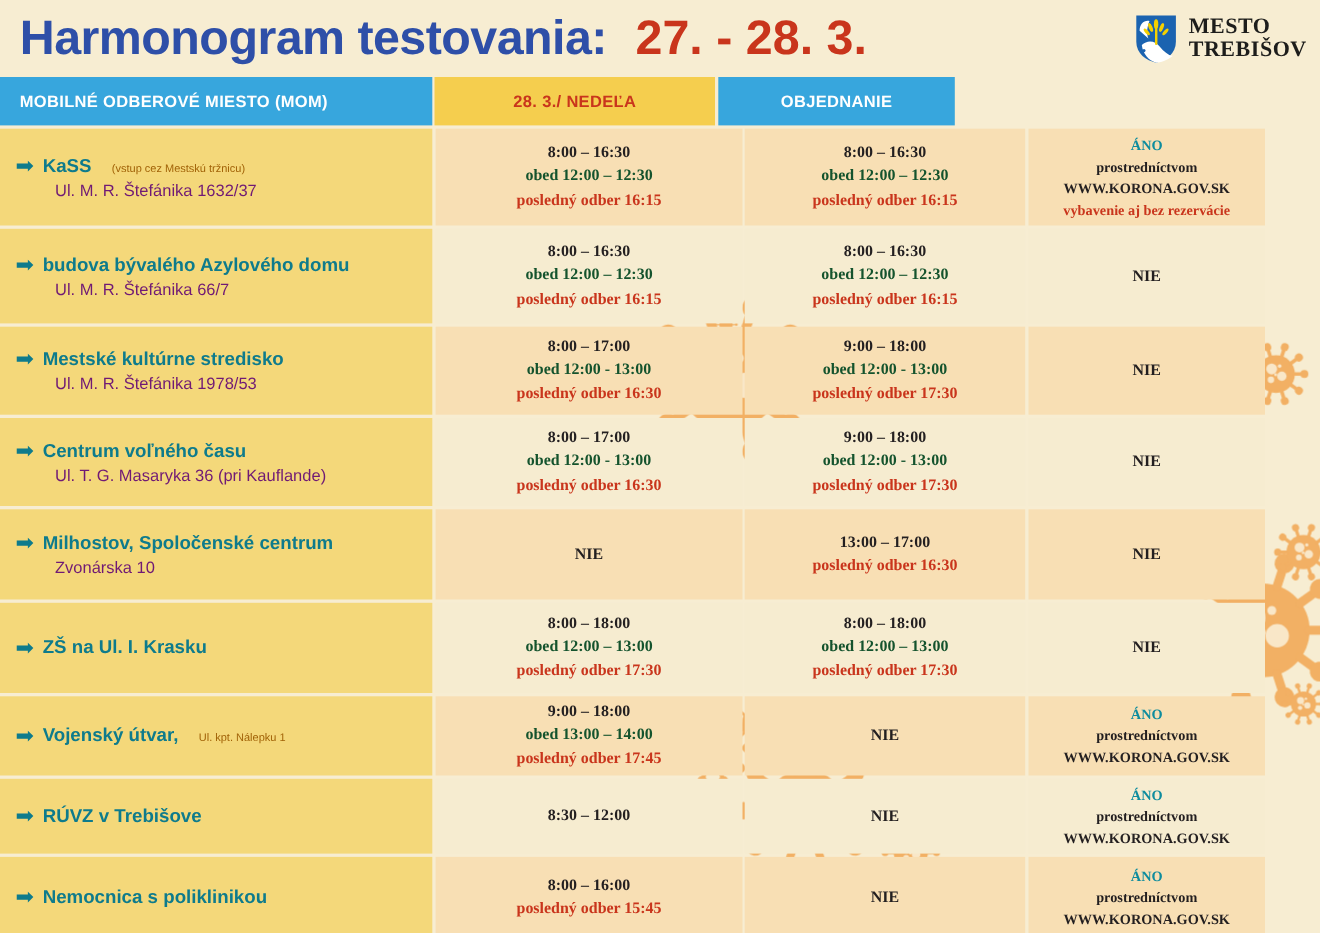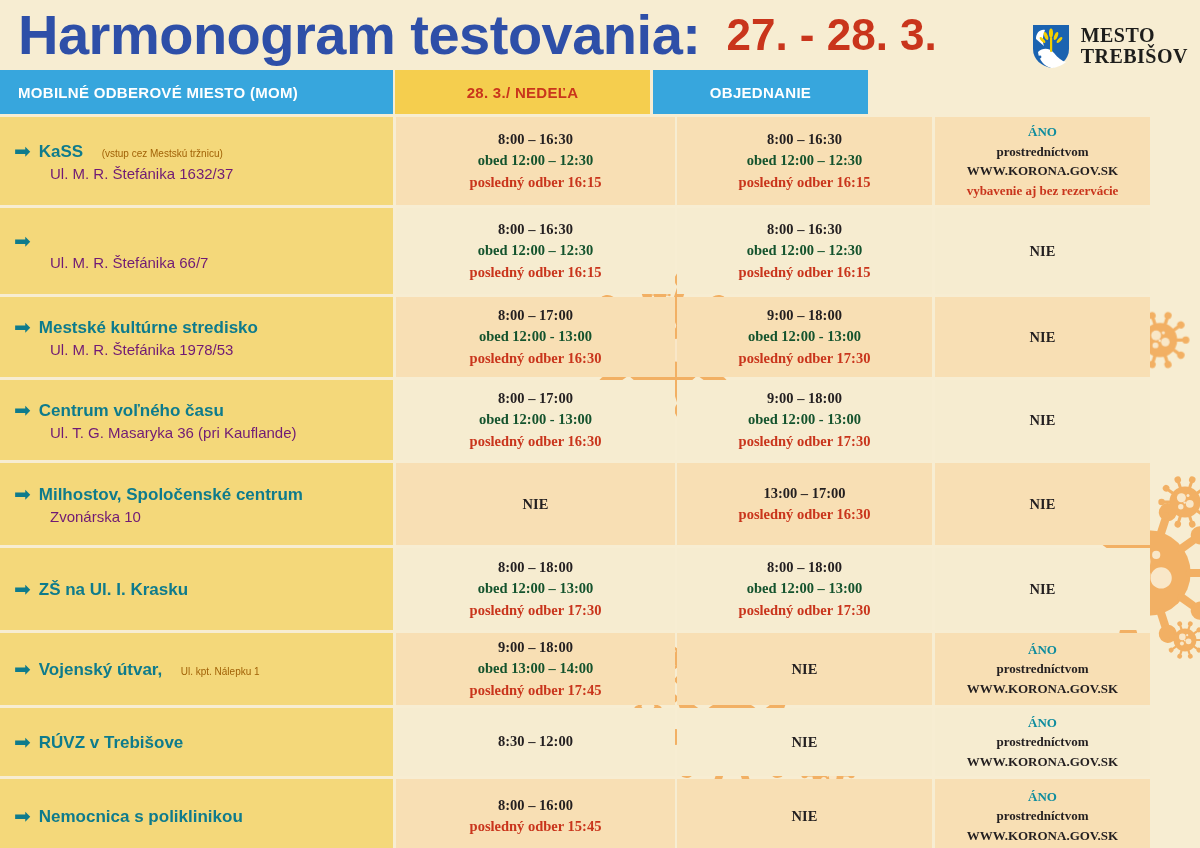--- a/index.html
+++ b/index.html
@@ -16,38 +16,38 @@
   
   .titlebar{
     position:relative;
     height:70px;
     background:#f7edd2;
     display:flex;align-items:center;
     padding:0 0 0 18px;
     box-sizing:border-box;
   }
   .title-main{
-    font-size:56px;
+    font-size:44px;
     font-weight:bold;
     color:#2e4fa8;
     letter-spacing:-0.5px;
     white-space:nowrap;
     line-height:1;
   }
   .title-dates{
     font-size:44px;
     font-weight:bold;
     color:#c9351c;
     white-space:nowrap;
     margin-left:26px;
     line-height:1;
   }
   .logo-wrap{
     position:absolute;
-    right:12px;top:23px;
+    right:12px;top:12px;
     display:flex;align-items:center;gap:10px;
   }
   .shield{width:40px;height:46px;flex:none;}
   .logo-text{
     font-family:"Liberation Serif","DejaVu Serif",serif;
     font-weight:bold;
     color:#1d1d1b;
     font-size:20px;
     line-height:1.05;
     letter-spacing:0.5px;
@@ -329,20 +329,21 @@
             <div class="o-yes">ÁNO</div>
             <div class="o-via">prostredníctvom</div>
             <div class="o-url">WWW.KORONA.GOV.SK</div>
             <div class="o-note">vybavenie aj bez rezervácie</div>
           </div>
         </div>
         <div class="row drow shade-b" style="height: 86px;">
           <div class="cell c-mom" style="height: 86px;">
             <div class="place-line">
               <span class="arrow">➡</span>
+              <span><span class="place-name">budova bývalého Azylového domu</span></span>
             </div>
             <div class="place-addr">Ul. M. R. Štefánika 66/7</div>
           </div>
           <div class="cell c-sat" style="height: 86px;">
             <div class="t-open">8:00 – 16:30</div>
             <div class="t-lunch">obed 12:00 – 12:30</div>
             <div class="t-last">posledný odber 16:15</div>
           </div>
           <div class="cell c-sun" style="height: 86px;">
             <div class="t-open">8:00 – 16:30</div>

